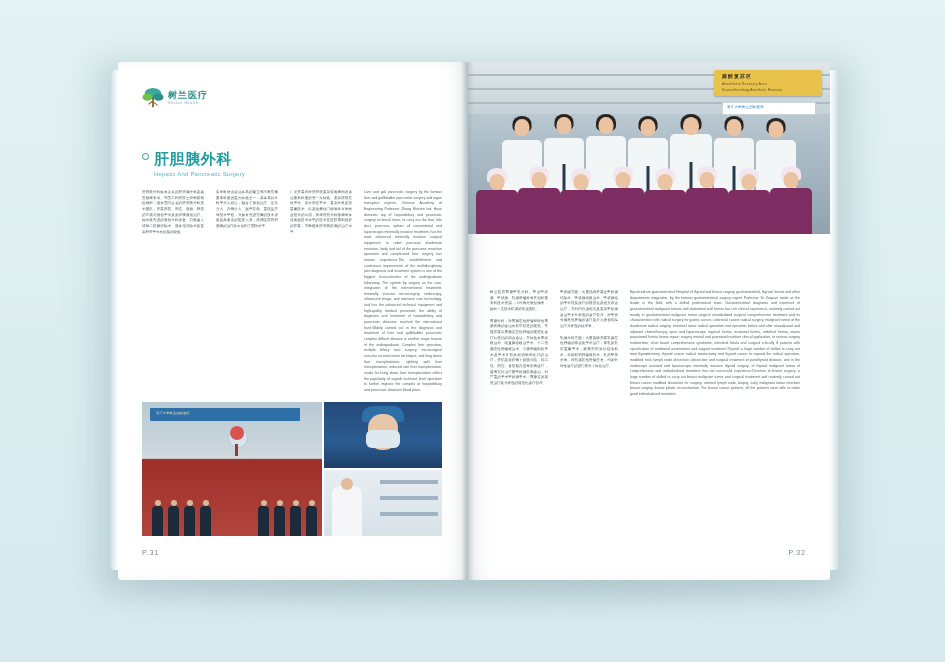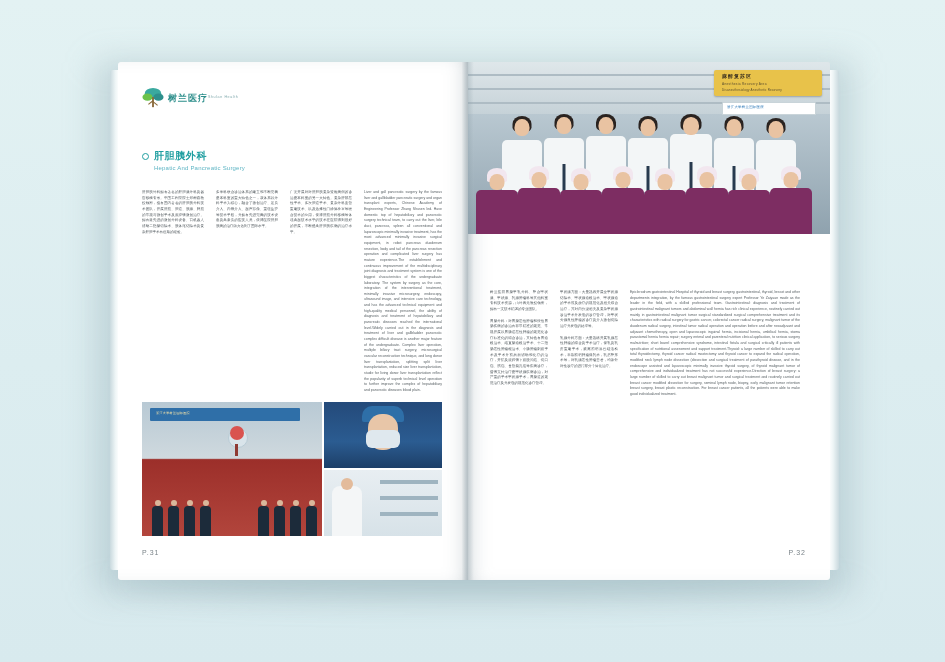--- a/index.html
+++ b/index.html
@@ -93,21 +93,21 @@
   
   .logo {
     position: absolute;
     left: 24px;
     top: 24px;
     display: flex;
     align-items: center;
     gap: 4px;
   }
   .logo-mark { width: 22px; height: 24px; }
-  .logo-text { display: flex; flex-direction: row; line-height: 1; justify-content: flex-end; }
+  .logo-text { display: flex; flex-direction: column; line-height: 1; justify-content: flex-end; }
   .logo-cn {
     font-size: 9px;
     color: #2e8f8c;
     letter-spacing: 1px;
     font-weight: bold;
   }
   .logo-en {
     font-size: 3.6px;
     color: #7fa8ac;
     letter-spacing: 0.6px;
@@ -122,21 +122,21 @@
     gap: 5px;
   }
   .sect-dot {
     width: 7px; height: 7px;
     border: 1.2px solid #1f9ea0;
     border-radius: 50%;
     margin-top: 3px;
     box-sizing: border-box;
   }
   .sect-cn {
-    font-size: 10px;
+    font-size: 15px;
     color: #1f9ea0;
     font-weight: bold;
     letter-spacing: 0.6px;
     line-height: 1.25;
   }
   .sect-en {
     font-size: 6px;
     color: #5fb5c4;
     letter-spacing: 0.2px;
     line-height: 1.3;

